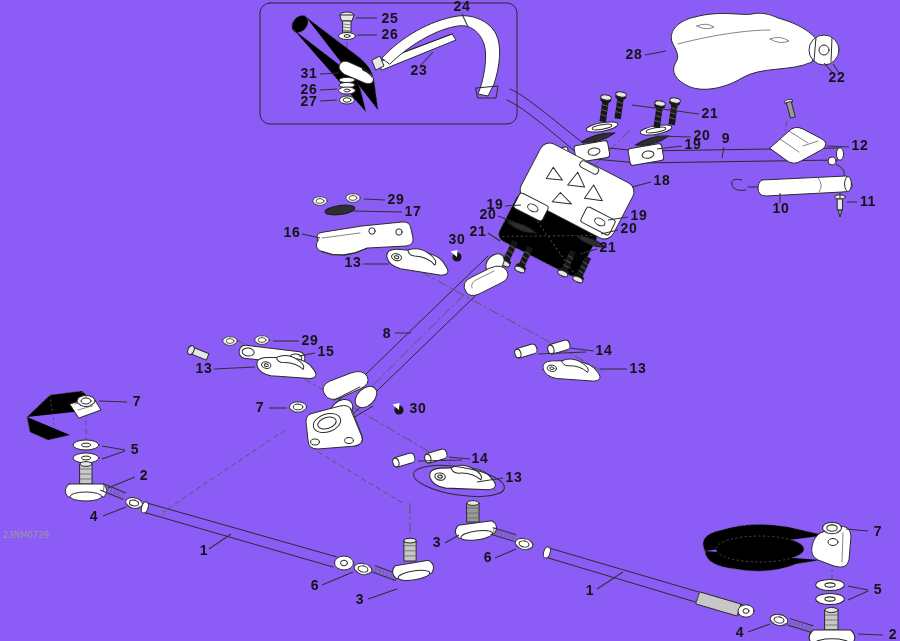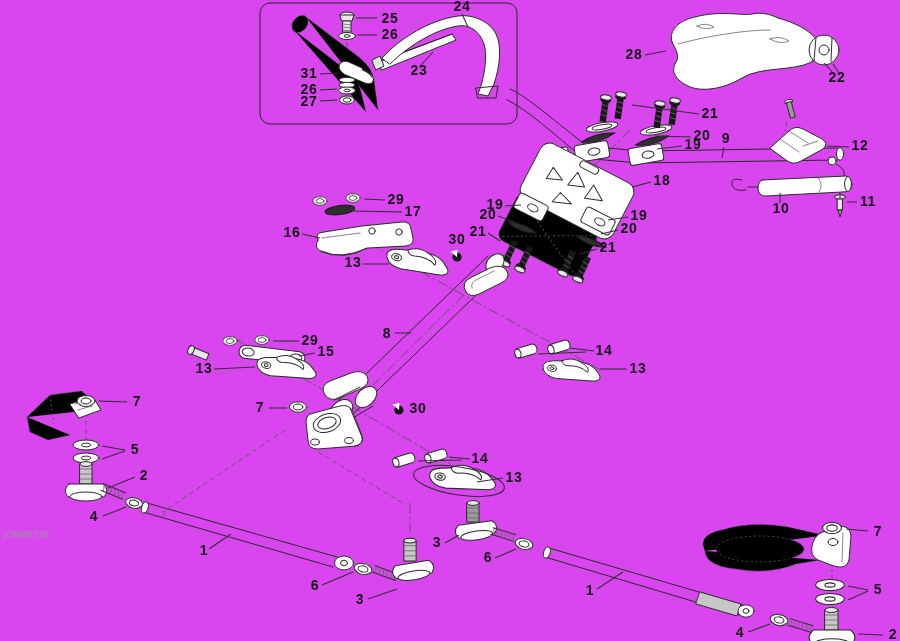--- a/index.html
+++ b/index.html
@@ -1,16 +1,16 @@
 <!DOCTYPE html>
 <html><head>
 <meta charset="utf-8">
 <style>
   html,body{margin:0;padding:0;background:#ffffff;}
-  .stage{position:relative;width:900px;height:641px;background:#d946ef;overflow:hidden;
+  .stage{position:relative;width:900px;height:641px;background:#8b5cf6;overflow:hidden;
          font-family:"Liberation Sans",sans-serif;}
   svg{display:block}
   .s{stroke:#2b2b2b;stroke-width:1;fill:none;stroke-linecap:round;stroke-linejoin:round}
   .w{fill:#ffffff}
   .d{fill:#2e2e2e;stroke:#1a1a1a}
   .blk{fill:#171717;stroke:none}
   .g1{fill:#c7c7c7}
   .g2{fill:#e6e6e6}
   .g3{fill:#9a9a9a}
   .dot{stroke-dasharray:2.2,2.4;stroke-width:.9;stroke:#4f4f4f}

